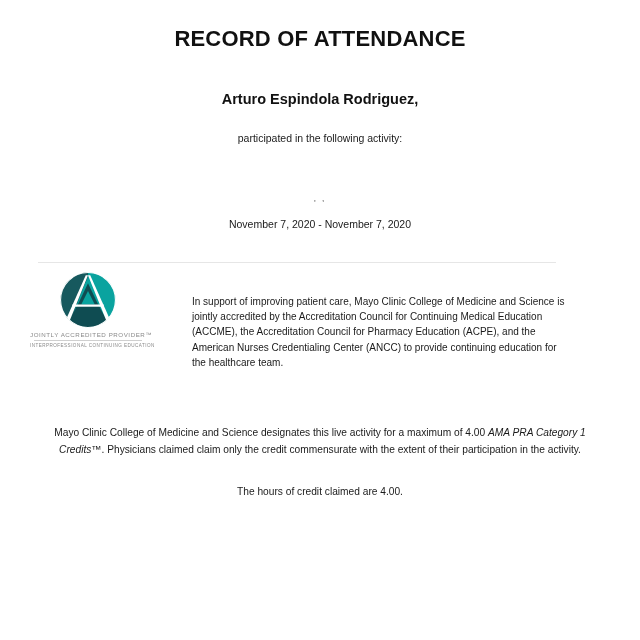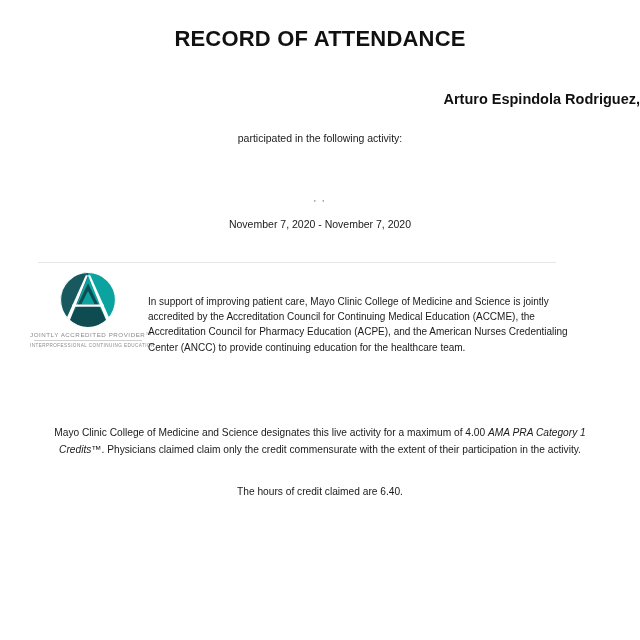--- a/index.html
+++ b/index.html
@@ -26,21 +26,21 @@
   .doc-title {
     text-align: center;
     font-size: 22px;
     font-weight: bold;
     letter-spacing: 0.2px;
     margin: 0;
     padding-top: 26px;
     color: #111111;
   }
   .recipient-name {
-    text-align: right;
+    text-align: center;
     font-size: 14.5px;
     font-weight: bold;
     margin: 0;
     padding-top: 39px;
     color: #111111;
   }
   .participated-line {
     text-align: center;
     font-size: 10.5px;
     margin: 8px;
@@ -81,20 +81,21 @@
   }
 
   
   .accred-row {
     position: absolute;
     left: 0;
     top: 272px;
     width: 640px;
     display: flex;
     align-items: flex-start;
+    gap: 44px;
   }
   .logo-block {
     width: 145px;
     flex: 0 0 145px;
     padding-left: 30px;
     box-sizing: border-box;
     text-align: center;
   }
   .logo-mark {
     display: block;
@@ -211,15 +212,15 @@
       <div class="logo-tagline-2">INTERPROFESSIONAL CONTINUING EDUCATION</div>
     </div>
 
     <div class="accred-text">In support of improving patient care, Mayo Clinic College of Medicine and Science is jointly accredited by the Accreditation Council for Continuing Medical Education (ACCME), the Accreditation Council for Pharmacy Education (ACPE), and the American Nurses Credentialing Center (ANCC) to provide continuing education for the healthcare team.</div>
   </div>
 
   <div class="designation">
     <span>Mayo Clinic College of Medicine and Science designates this live activity for a maximum of 4.00 </span><span class="ital">AMA PRA Category 1 Credits™</span><span>. Physicians claimed claim only the credit commensurate with the extent of their participation in the activity.</span>
   </div>
 
-  <div class="hours-line">The hours of credit claimed are 6.40.</div>
+  <div class="hours-line">The hours of credit claimed are 4.00.</div>
 
 </div>
 
 </body></html>

